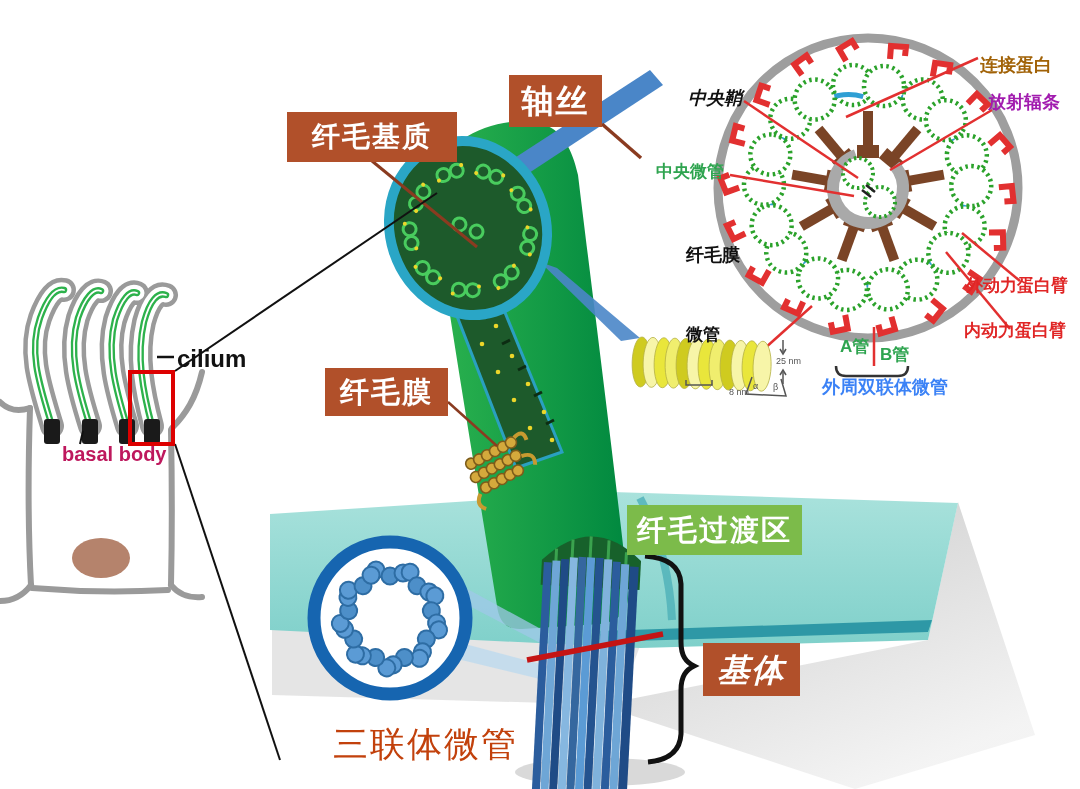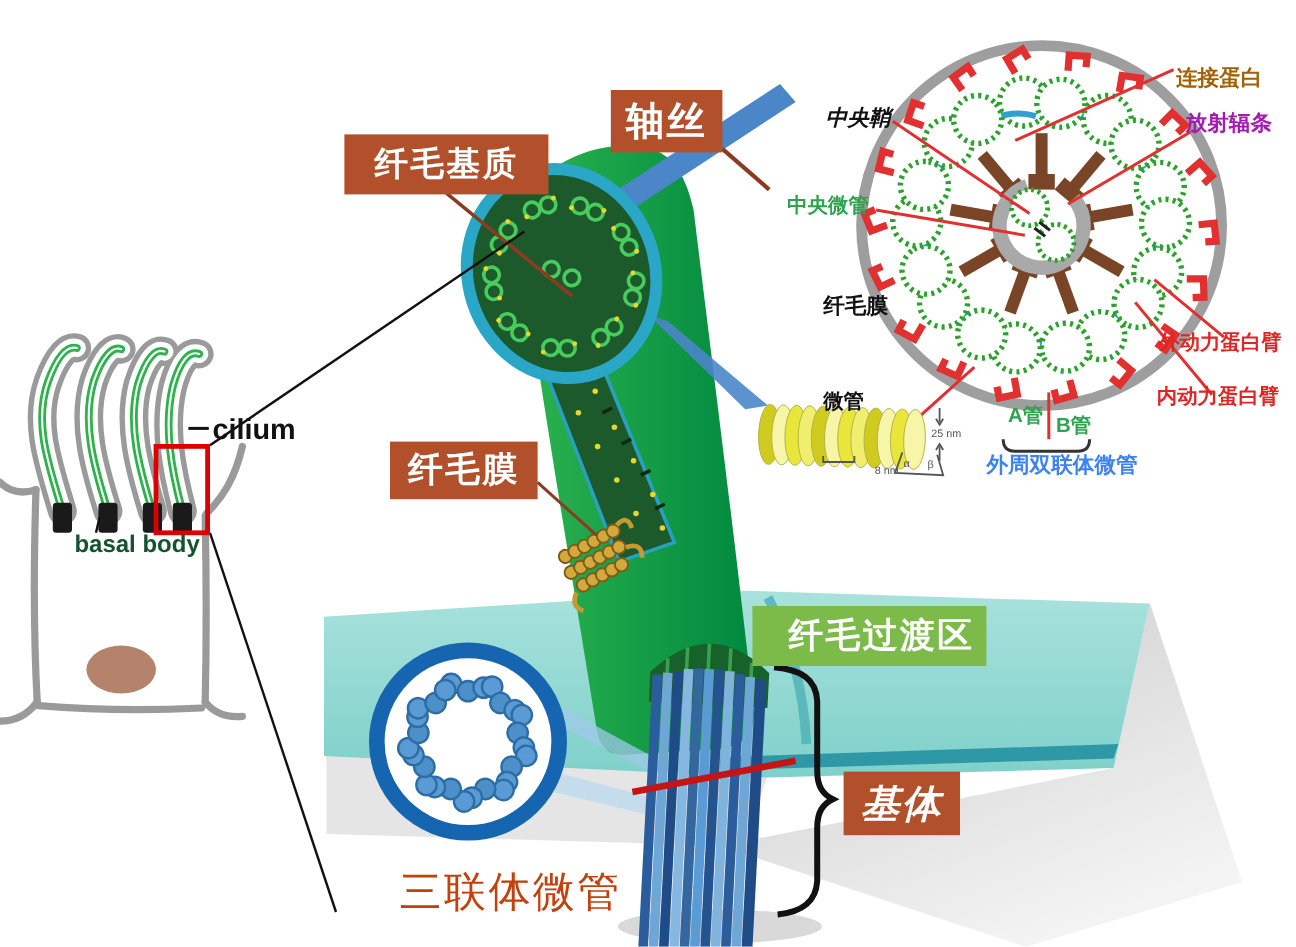--- a/index.html
+++ b/index.html
@@ -290,26 +290,26 @@
       <path d="M 686,380 l 0,5 l 26,0 l 0,-5"></path>
       <path d="M 752,377 L 746,394 L 786,396 L 781,379"></path>
       <path d="M 836,366 q 0,10 10,10 l 52,0 q 10,0 10,-10" stroke="#333" stroke-width="2.5"></path>
     </g>
   </g>
 </svg>
 
 <div class="lbl boxlbl brown" style="left:287px;top:112px;width:170px;height:50px;font-size:28px;">纤毛基质</div>
 <div class="lbl boxlbl brown" style="left:509px;top:75px;width:93px;height:52px;font-size:32px;">轴丝</div>
 <div class="lbl boxlbl brown" style="left:325px;top:368px;width:123px;height:48px;font-size:29px;">纤毛膜</div>
-<div class="lbl boxlbl green" style="left:627px;top:505px;width:175px;height:50px;font-size:29px;padding-left:20px;">纤毛过渡区</div>
+<div class="lbl boxlbl green" style="left:627px;top:505px;width:175px;height:50px;font-size:29px;">纤毛过渡区</div>
 <div class="lbl boxlbl brown" style="left:703px;top:643px;width:97px;height:53px;font-size:32px;font-style:italic;">基体</div>
 <div class="lbl" style="left:333px;top:726px;font-size:35px;color:#c2410c;letter-spacing:2px;">三联体微管</div>
 
 <div class="lbl" style="left:177px;top:347px;font-size:24px;font-weight:bold;color:#111;">cilium</div>
-<div class="lbl" style="left:62px;top:444px;font-size:20px;font-weight:bold;color:#14532d;">basal body</div>
+<div class="lbl" style="left:62px;top:444px;font-size:20px;font-weight:bold;color:#be185d;">basal body</div>
 
 <div class="lbl rs" style="left:980px;top:56px;font-size:18px;color:#a16207;">连接蛋白</div>
 <div class="lbl rs" style="left:988px;top:93px;font-size:18px;color:#a21caf;">放射辐条</div>
 <div class="lbl rs" style="left:688px;top:89px;font-size:18px;color:#111;font-style:italic;">中央鞘</div>
 <div class="lbl rs" style="left:656px;top:163px;font-size:17px;color:#2ea44f;">中央微管</div>
 <div class="lbl rs" style="left:686px;top:246px;font-size:18px;color:#111;">纤毛膜</div>
 <div class="lbl rs" style="left:966px;top:277px;font-size:17px;color:#e02525;">外动力蛋白臂</div>
 <div class="lbl rs" style="left:964px;top:322px;font-size:17px;color:#e02525;">内动力蛋白臂</div>
 <div class="lbl rs" style="left:686px;top:326px;font-size:17px;color:#111;">微管</div>
 <div class="lbl rs" style="left:840px;top:338px;font-size:17px;color:#2ea44f;">A管</div>

